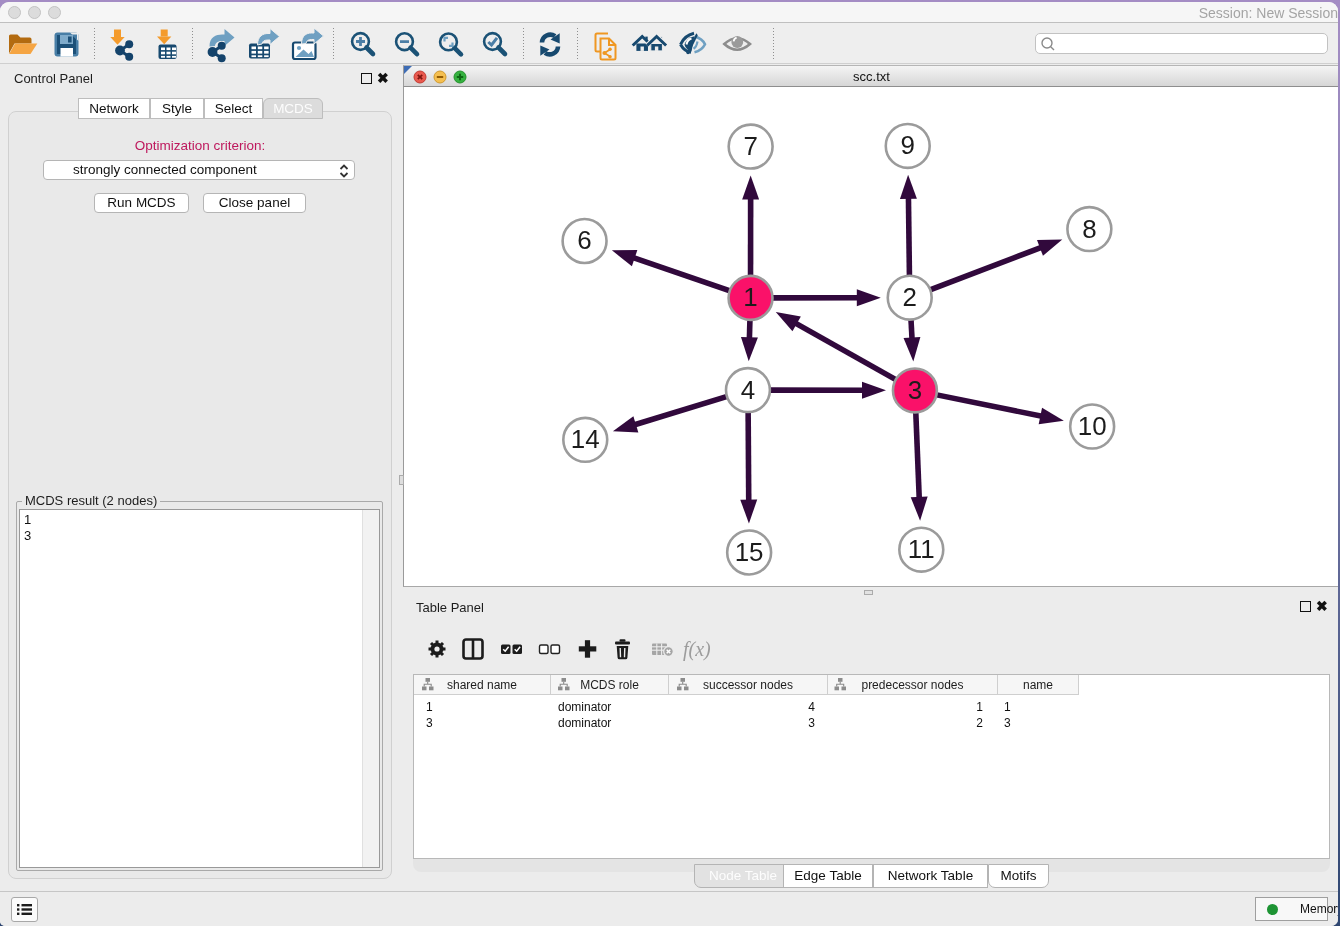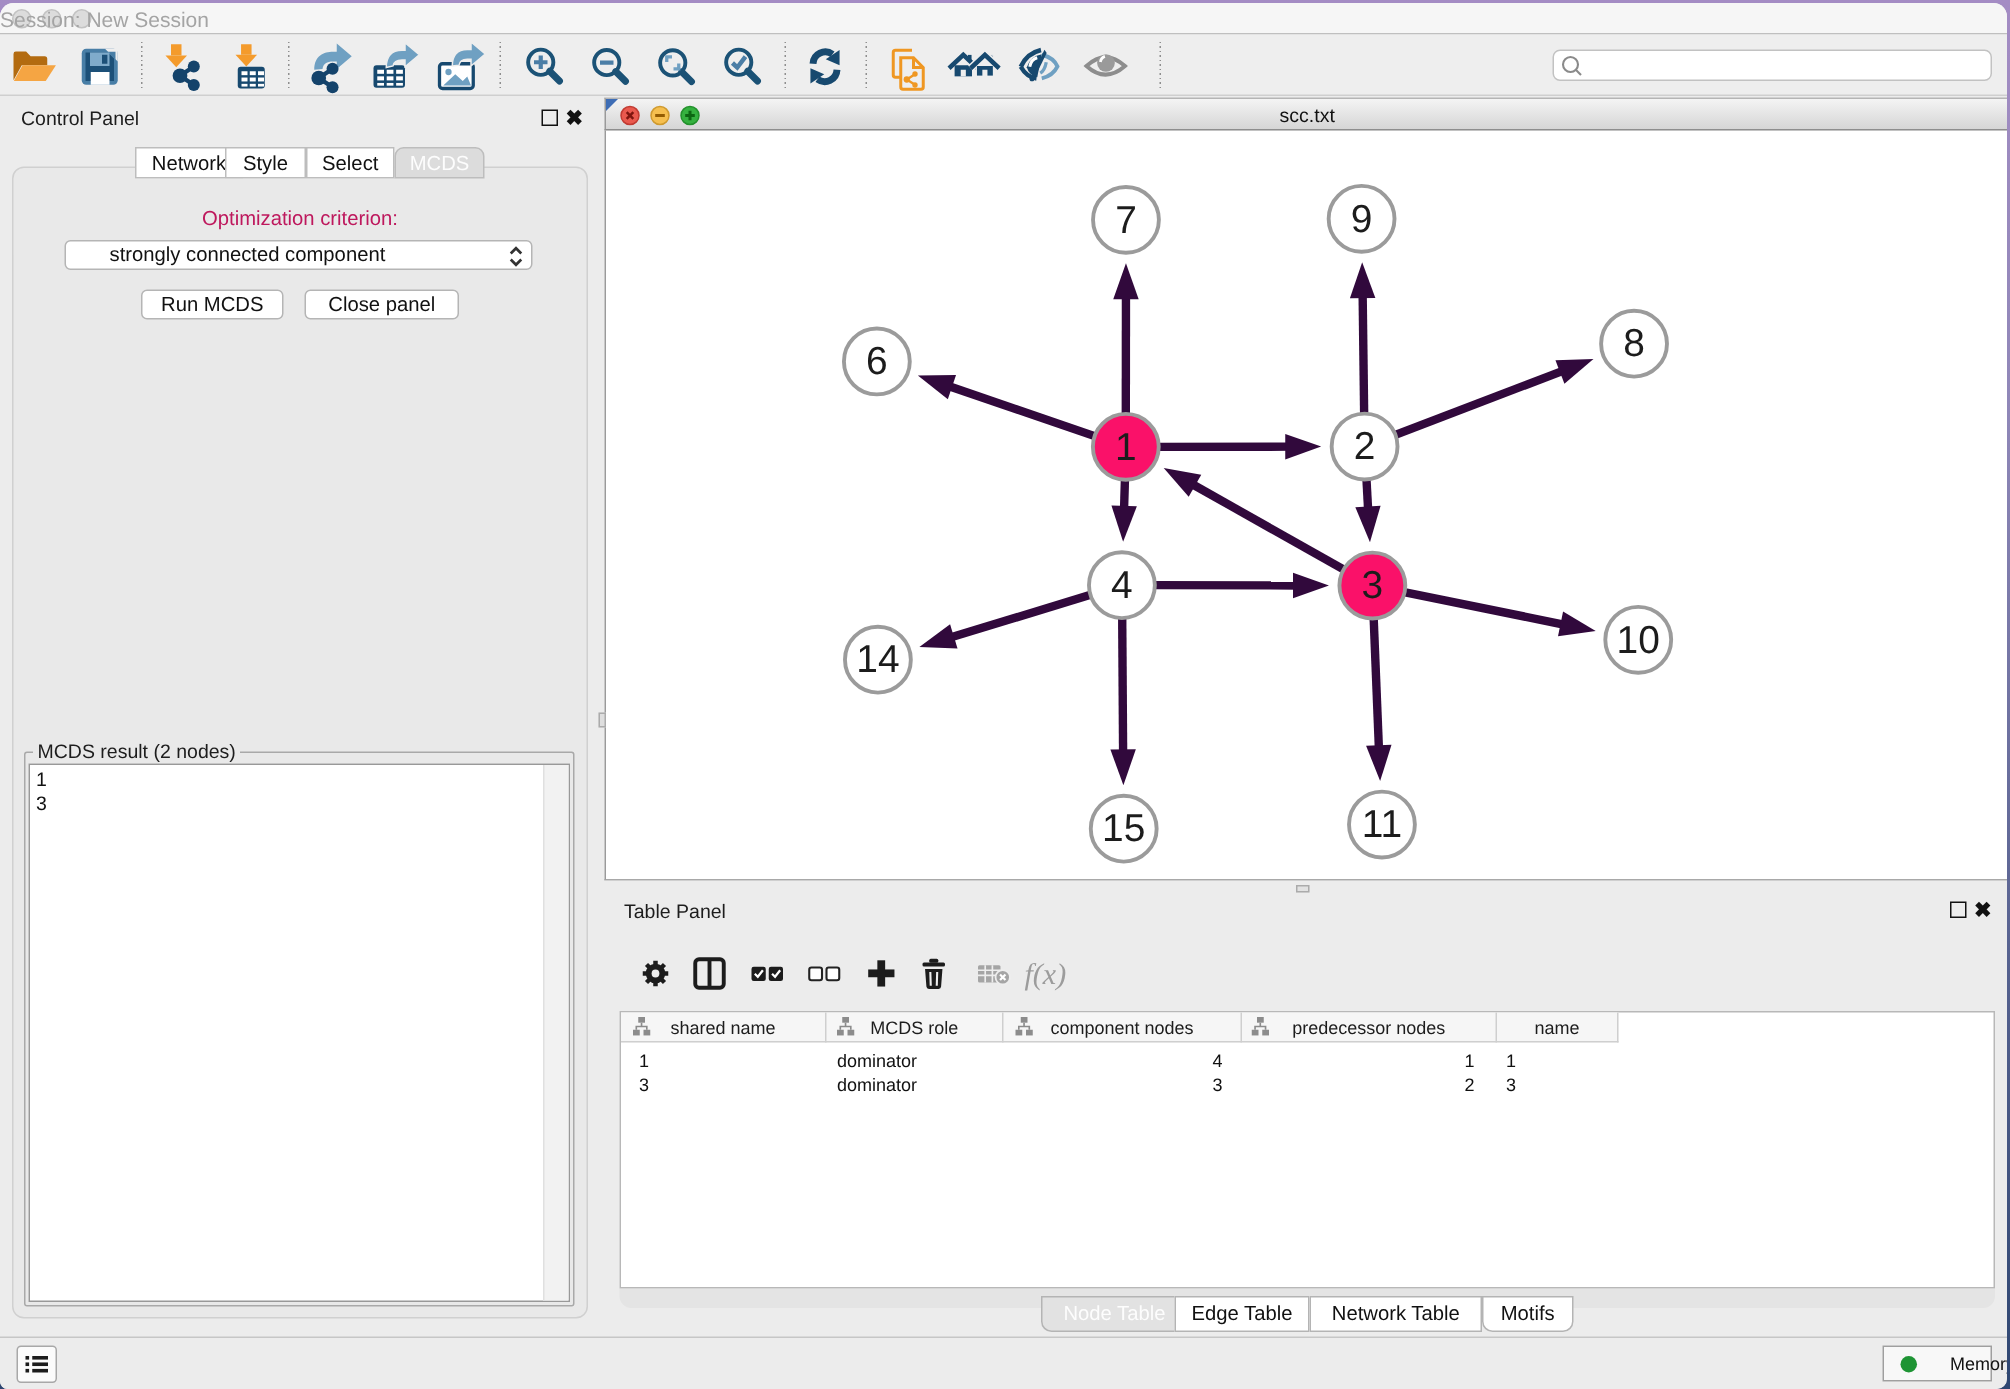--- a/index.html
+++ b/index.html
@@ -3,21 +3,21 @@
 <meta charset="utf-8">
 <style>
 * { margin:0; padding:0; box-sizing:border-box; }
 html,body { width:1340px; height:926px; overflow:hidden; }
 body { font-family:"Liberation Sans",sans-serif; background:linear-gradient(180deg,#a48cc4 0%, #8f87b8 30%, #55618f 70%, #2e4671 100%); position:relative; }
 #win { position:absolute; left:0; top:2px; width:1338px; height:924px; background:#ececec; border-radius:9px 9px 7px 5px; overflow:hidden; }
 .abs { position:absolute; }
 
 #titlebar { left:0; top:0; width:1338px; height:21px; background:#f6f6f6; border-bottom:1px solid #bfbfbf; }
 .tl { position:absolute; top:4px; width:13px; height:13px; border-radius:50%; background:#dcdcdc; border:1px solid #c3c3c3; }
-#wtitle { position:absolute; top:3px; left:0; width:1338px; text-align:left; font-size:14px; color:#a4a4a4; }
+#wtitle { position:absolute; top:3px; left:0; width:1338px; text-align:right; font-size:14px; color:#a4a4a4; }
 
 #toolbar { left:0; top:21px; width:1338px; height:41px; background:#eeeeee; border-bottom:1px solid #cfcfcf; }
 .vsep { position:absolute; top:5px; height:31px; width:1px; background-image:repeating-linear-gradient(180deg,#8f8f8f 0 1px,transparent 1px 3px); }
 #search { position:absolute; left:1035px; top:10px; width:293px; height:21px; background:#fff; border:1px solid #c2c2c2; border-radius:5px; }
 
 #cptitle { left:14px; top:69px; font-size:13px; color:#1d1d1d; }
 .sqicon { width:11px; height:11px; border:1.5px solid #111; background:transparent; }
 .xicon { font-size:14px; color:#111; font-weight:bold; line-height:13px; }
 #cpbox { left:8px; top:109px; width:384px; height:768px; background:#e9e9e9; border:1px solid #d0d0d0; border-radius:8px; }
 .tab { position:absolute; top:96px; height:21px; background:#fff; border:1px solid #bdbdbd; font-size:13.5px; color:#111; text-align:center; line-height:20px; }
@@ -212,21 +212,21 @@
     <div id="search"><svg width="24" height="21" viewBox="0 0 24 21">
           <circle cx="11" cy="9" r="5" stroke="#8a8a8a" stroke-width="1.4" fill="none"></circle>
           <line x1="14.7" y1="12.7" x2="18" y2="16" stroke="#8a8a8a" stroke-width="1.4"></line>
         </svg></div>
   </div>
 
   <div class="abs" id="cpbox"></div>
   <div class="abs" id="cptitle">Control Panel</div>
   <div class="abs sqicon" style="left:361px; top:71px;"></div>
   <div class="abs xicon" style="left:377px; top:70px;">✖</div>
-  <div class="tab" style="left:78px; width:72px;margin-left:12px;">Network</div>
+  <div class="tab" style="left:78px; width:72px;">Network</div>
   <div class="tab" style="left:150px; width:54px;">Style</div>
   <div class="tab" style="left:204px; width:59px;">Select</div>
   <div class="tab tabsel" style="left:263px; width:60px; border-radius:6px 6px 0 0;">MCDS</div>
   <div class="abs" id="optlabel">Optimization criterion:</div>
   <div class="abs" id="combo">strongly connected component<svg style="position:absolute;right:5px;top:3px;" width="10" height="14" viewBox="0 0 10 14">
         <polyline points="1.5,5 5,1.5 8.5,5" stroke="#333" stroke-width="1.8" fill="none"></polyline>
         <polyline points="1.5,9 5,12.5 8.5,9" stroke="#333" stroke-width="1.8" fill="none"></polyline>
       </svg></div>
   <div class="btn" style="left:94px; top:191px; width:95px;">Run MCDS</div>
   <div class="btn" style="left:203px; top:191px; width:103px;">Close panel</div>
@@ -368,21 +368,21 @@
         <line x1="245.3" y1="13.7" x2="241.7" y2="17.3"></line>
       </g>
 
     <text x="258" y="20" font-family="Liberation Serif, serif" font-style="italic" font-size="20" fill="#9c9c9c">f(x)</text>
   </svg>
   <div class="abs" id="tabstrip"></div>
   <div class="abs" id="tbox">
     <div id="thead">
       <div class="hcell" style="left:0px; width:137px;">shared name</div>
       <div class="hcell" style="left:137px; width:118px;">MCDS role</div>
-      <div class="hcell" style="left:255px; width:159px;">component nodes</div>
+      <div class="hcell" style="left:255px; width:159px;">successor nodes</div>
       <div class="hcell" style="left:414px; width:170px;">predecessor nodes</div>
       <div class="hcell" style="left:584px; width:81px;">name</div>
       <svg style="position:absolute;left:0;top:0;" width="665" height="20" viewBox="0 0 665 20">
         <g fill="#8c8c8c">
           <g transform="translate(8,3)">
               <rect x="3.5" y="0" width="4.5" height="3.8"></rect>
               <rect x="0" y="8.5" width="4.5" height="3.8"></rect>
               <rect x="7" y="8.5" width="4.5" height="3.8"></rect>
               <path d="M5.7,3.8 v2.5 M2.2,8.5 v-2.2 h7 v2.2" stroke="#8c8c8c" stroke-width="1.1" fill="none"></path>
             </g>

